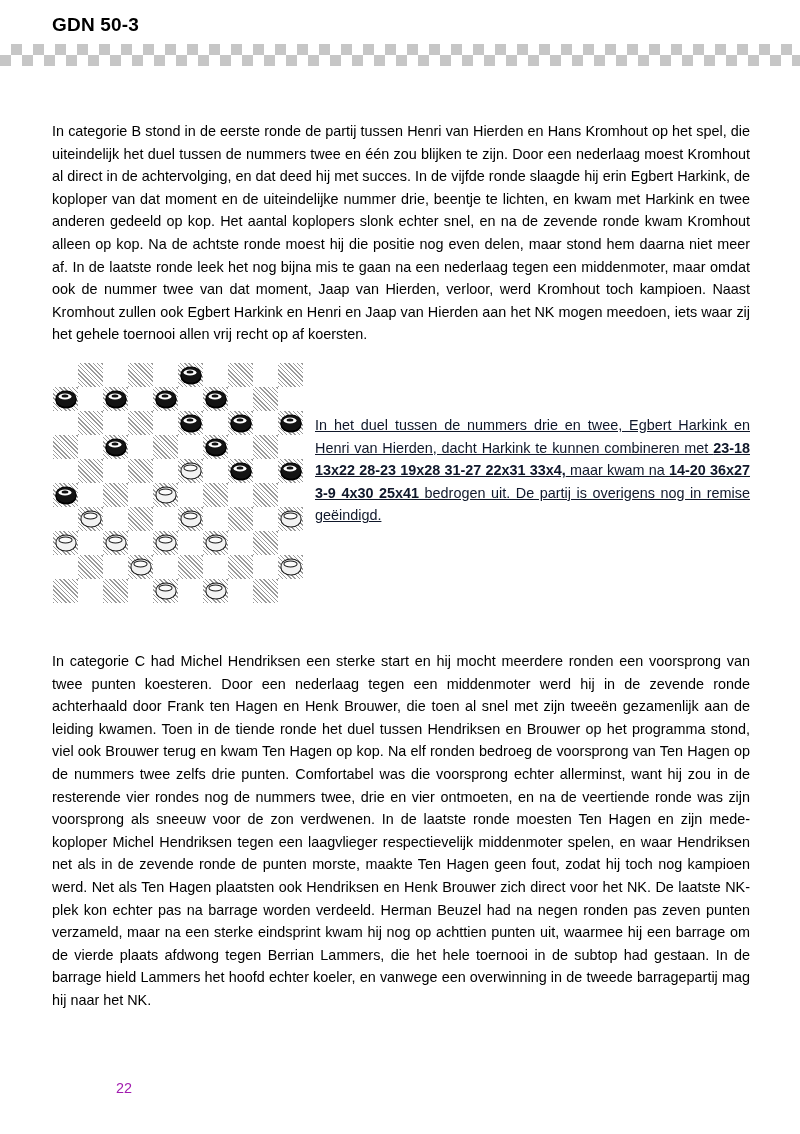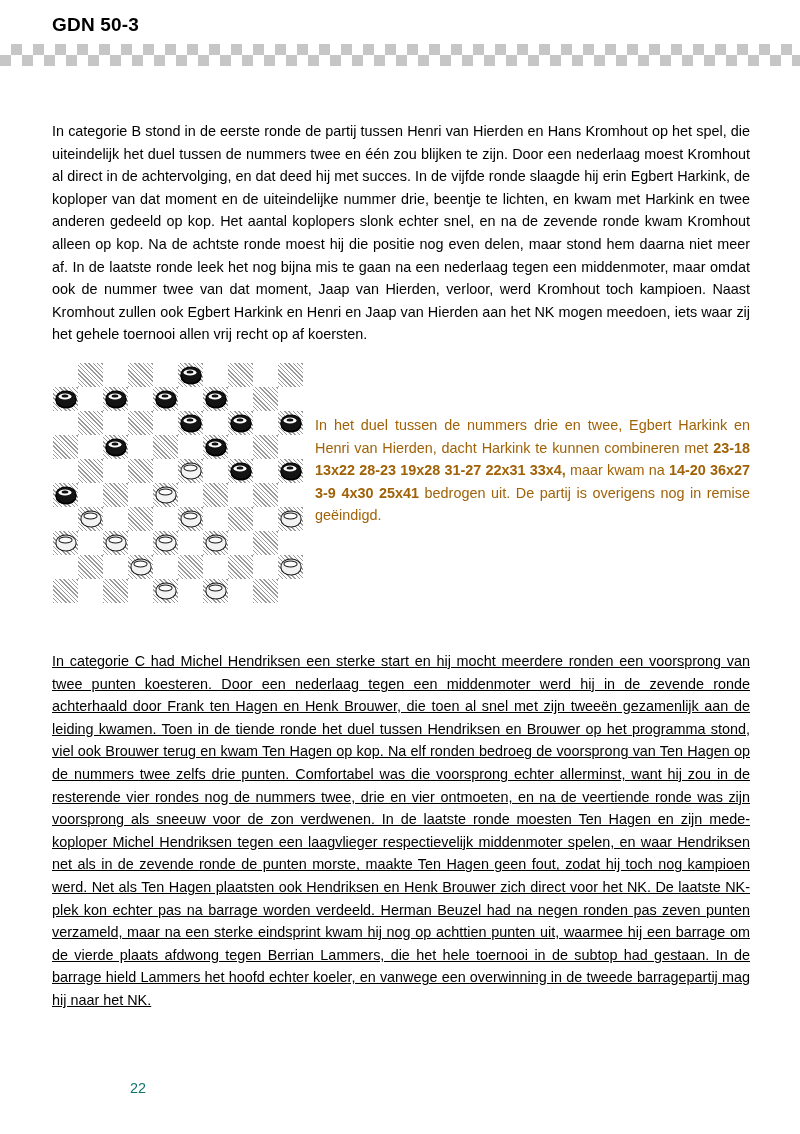--- a/index.html
+++ b/index.html
@@ -157,39 +157,39 @@
   }
 
   .diagram-caption {
     position: absolute;
     left: 263px;
     top: 52px;
     width: 435px;
     font-size: 14.4px;
     line-height: 22.6px;
     text-align: justify;
-    color: #a16207;
+    color: #0f172a;
+    text-decoration: underline;
   }
 
   
   .lower-content {
     position: absolute;
     left: 52px;
     top: 634px;
     width: 698px;
-    text-decoration: underline;
   }
 
   
   .page-number {
     position: absolute;
-    left: 130px;
+    left: 116px;
     top: 1080px;
     font-size: 14.4px;
-    color: #0f766e;
+    color: #a21caf;
   }
 </style>
 </head>
 <body>
 
 <div class="page-header">
   <div class="header-title">GDN 50-3</div>
   <div class="checker-band"></div>
 </div>
 

